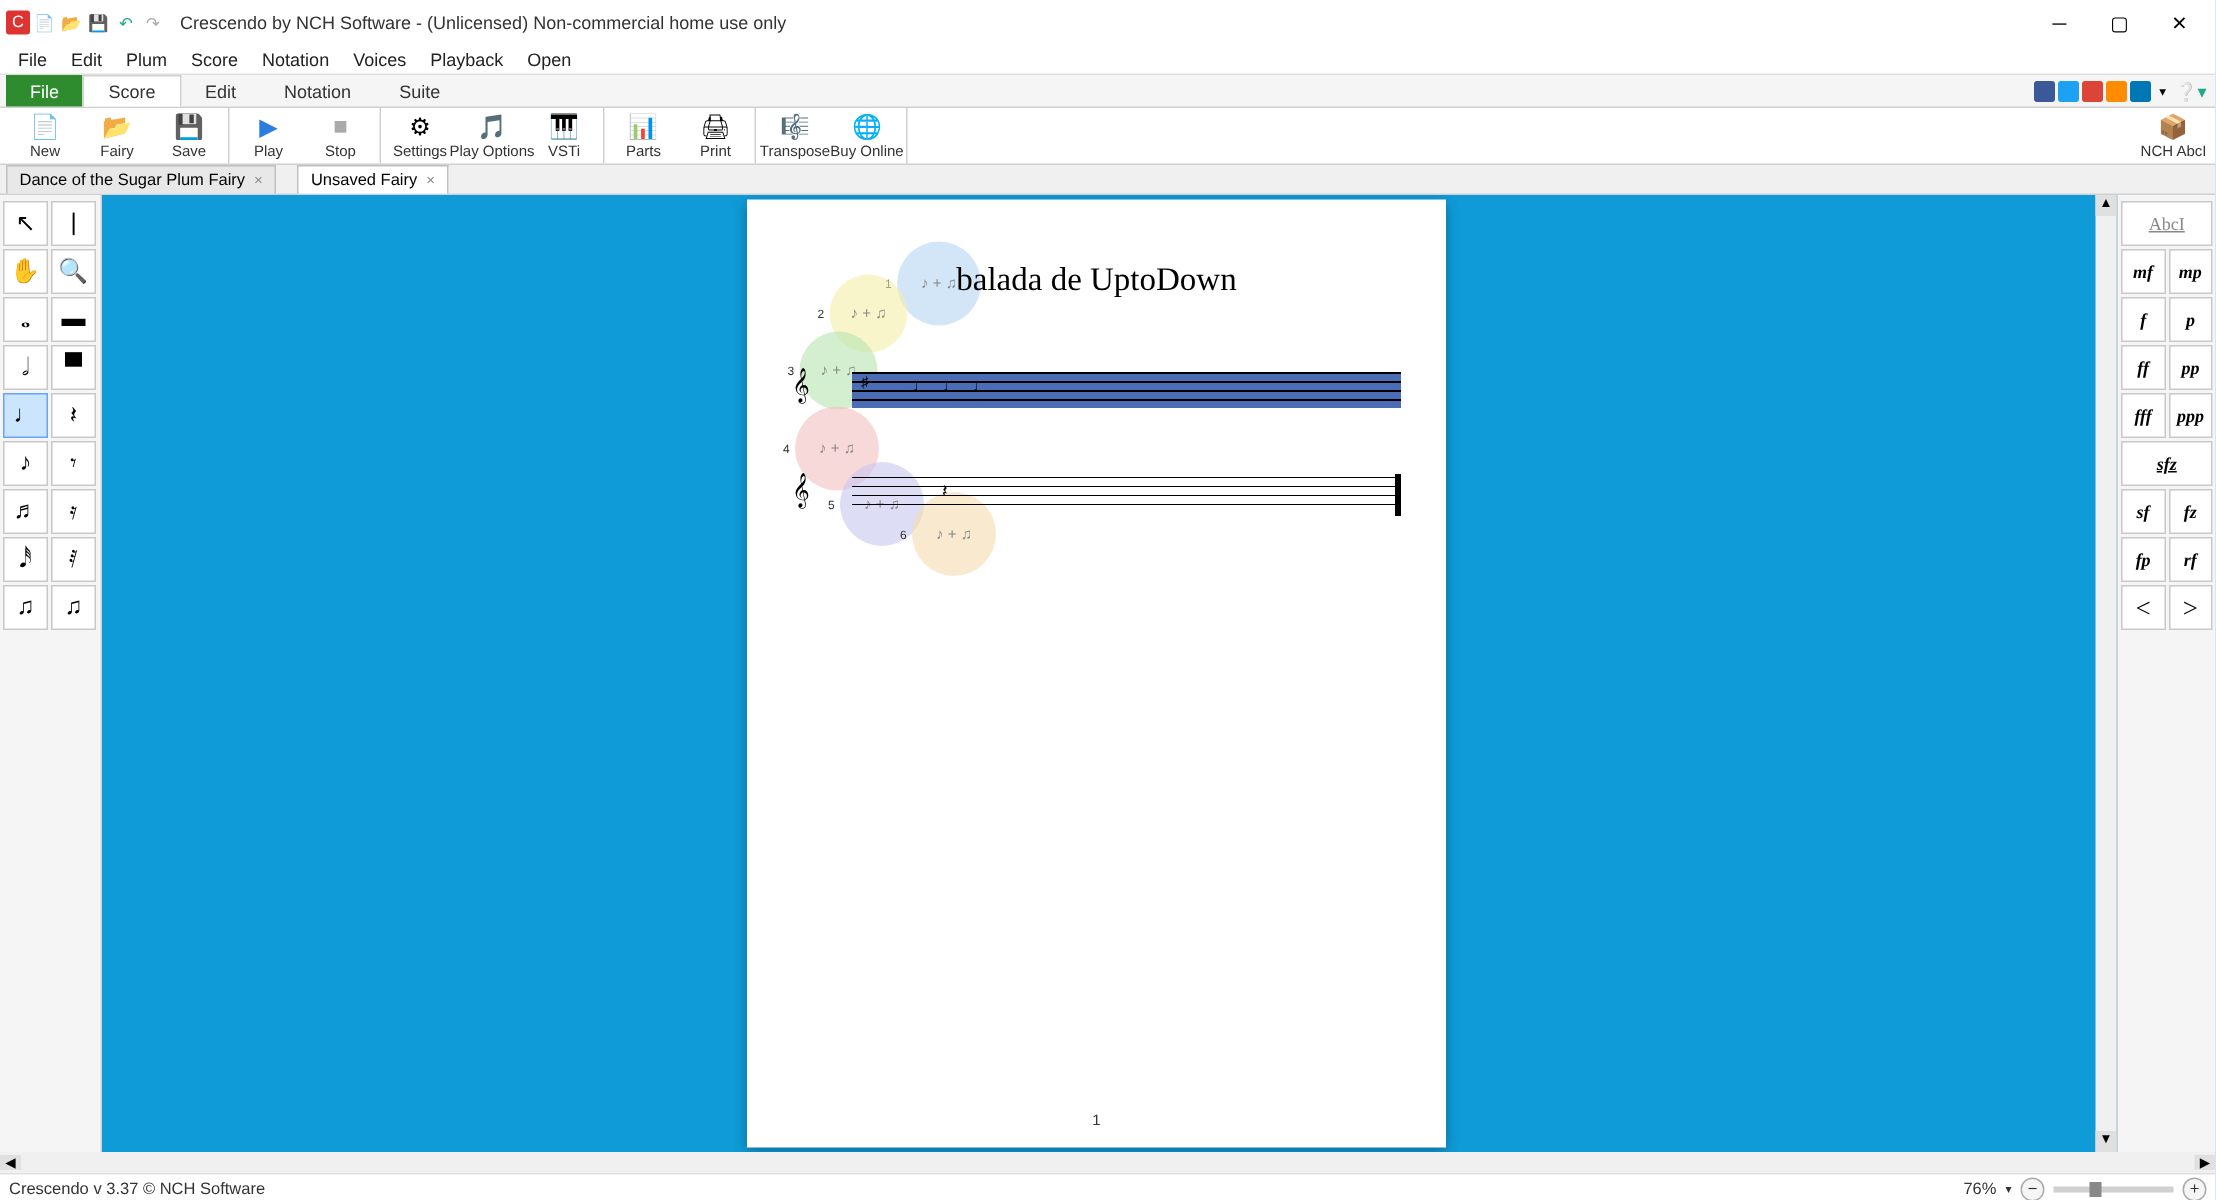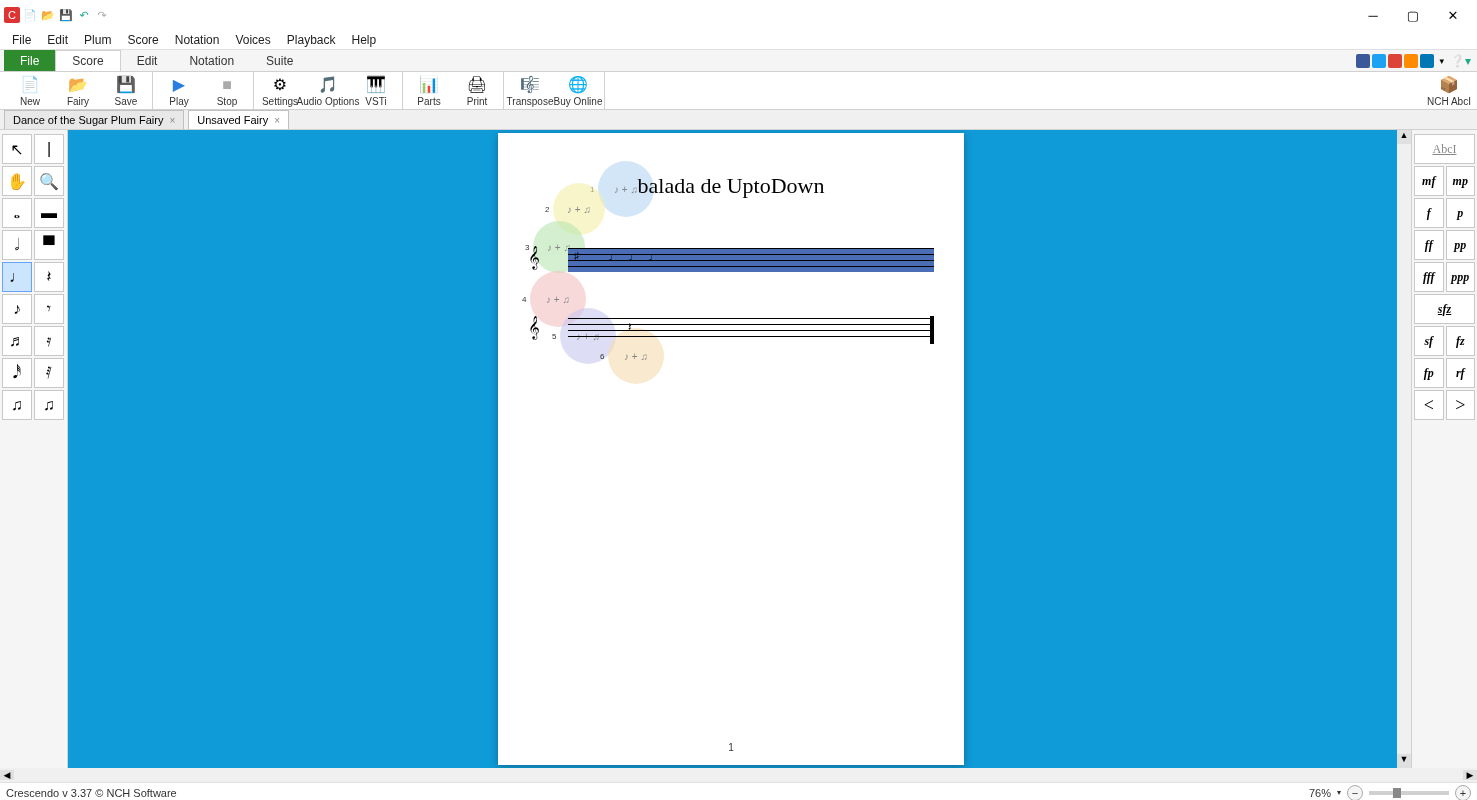--- a/index.html
+++ b/index.html
@@ -28,21 +28,21 @@
 
 .toolbar { height:38px; display:flex; align-items:stretch; background:#fff; border-bottom:1px solid #d0d0d0; padding:0 4px; }
 .tbgroup { display:flex; align-items:stretch; border-right:1px solid #d0d0d0; padding:0 2px; }
 .tbbtn { width:48px; display:flex; flex-direction:column; align-items:center; justify-content:center; cursor:pointer; padding:2px 0; }
 .tbbtn .ico { width:20px; height:20px; font-size:16px; display:flex; align-items:center; justify-content:center; }
 .tbbtn .lbl { font-size:10px; color:#333; margin-top:1px; white-space:nowrap; }
 .tbright { margin-left:auto; display:flex; align-items:center; }
 
 
 .doctabs { height:20px; display:flex; align-items:stretch; background:#f0f0f0; border-bottom:1px solid #d0d0d0; padding-left:4px; }
-.doctab { display:flex; align-items:center; padding:0 8px; font-size:11px; background:#e8e8e8; border:1px solid #c0c0c0; border-bottom:none; margin-right:4px; cursor:pointer; }
+.doctab { display:flex; align-items:center; padding:0 8px; font-size:11px; background:#e8e8e8; border:1px solid #c0c0c0; border-bottom:none; margin-right:14px; cursor:pointer; }
 .doctab.active { background:#fff; }
 .doctab .x { margin-left:6px; color:#888; cursor:pointer; font-size:10px; }
 
 
 .main { display:flex; height:638px; }
 
 
 .lpal { width:68px; background:#f5f5f5; border-right:1px solid #d0d0d0; padding:4px 2px; }
 .lpal .row { display:flex; gap:2px; margin-bottom:2px; }
 .lpal .pbtn { width:30px; height:30px; border:1px solid #c8c8c8; background:#fff; display:flex; align-items:center; justify-content:center; cursor:pointer; font-size:16px; }
@@ -90,36 +90,37 @@
 
 <div class="titlebar">
   <div class="ticons">
     <span class="tico" style="background:#d33;color:#fff;border-radius:2px;">C</span>
     <span class="tico">📄</span>
     <span class="tico">📂</span>
     <span class="tico" style="color:#7b5cd6;">💾</span>
     <span class="tico" style="color:#2a8;">↶</span>
     <span class="tico" style="color:#aaa;">↷</span>
   </div>
+  <div class="title">Crescendo by NCH Software - (Unlicensed) Non-commercial home use only</div>
   <div class="winbtns">
     <div class="winbtn">─</div>
     <div class="winbtn">▢</div>
     <div class="winbtn close">✕</div>
   </div>
 </div>
 
 <div class="menubar" id="menubar">
     <div class="menuitem">File</div>
     <div class="menuitem">Edit</div>
     <div class="menuitem">Plum</div>
     <div class="menuitem">Score</div>
     <div class="menuitem">Notation</div>
     <div class="menuitem">Voices</div>
     <div class="menuitem">Playback</div>
-    <div class="menuitem">Help</div>
+    <div class="menuitem">Open</div>
   </div>
 
 <div class="ribbontabs" id="ribbontabs">
   <div class="rtab file">File</div>
     <div class="rtab active">Score</div>
     <div class="rtab">Edit</div>
     <div class="rtab">Notation</div>
     <div class="rtab">Suite</div>
     <div class="social">
     <span class="sic" style="background:#3b5998"></span>
@@ -157,21 +158,21 @@
         <div class="lbl">Stop</div>
       </div>
     </div>
     <div class="tbgroup">
       <div class="tbbtn">
         <div class="ico">⚙</div>
         <div class="lbl">Settings</div>
       </div>
       <div class="tbbtn">
         <div class="ico">🎵</div>
-        <div class="lbl">Audio Options</div>
+        <div class="lbl">Play Options</div>
       </div>
       <div class="tbbtn">
         <div class="ico">🎹</div>
         <div class="lbl">VSTi</div>
       </div>
     </div>
     <div class="tbgroup">
       <div class="tbbtn">
         <div class="ico">📊</div>
         <div class="lbl">Parts</div>

